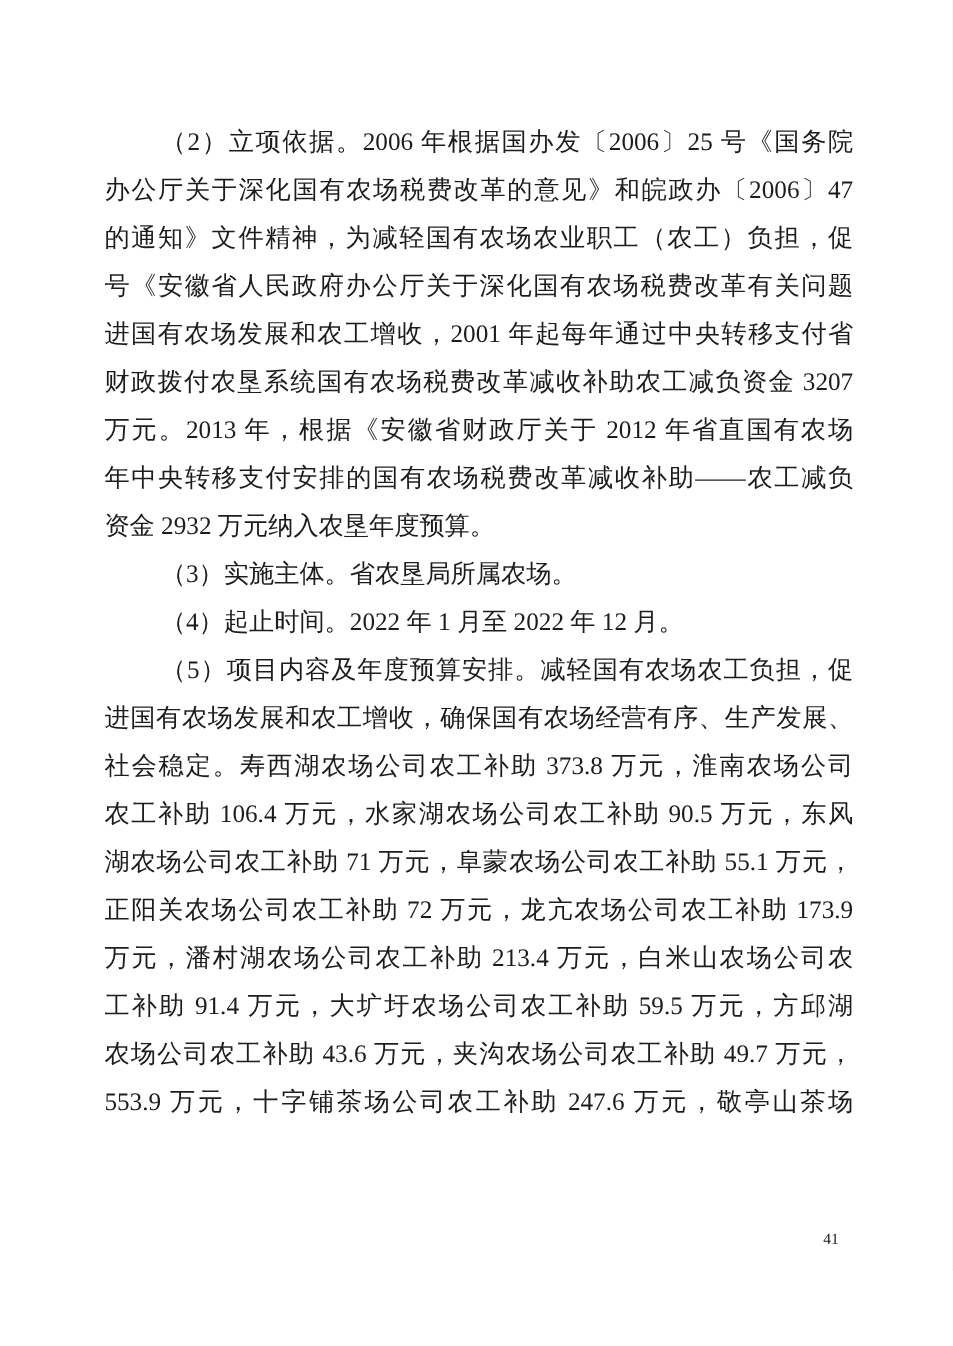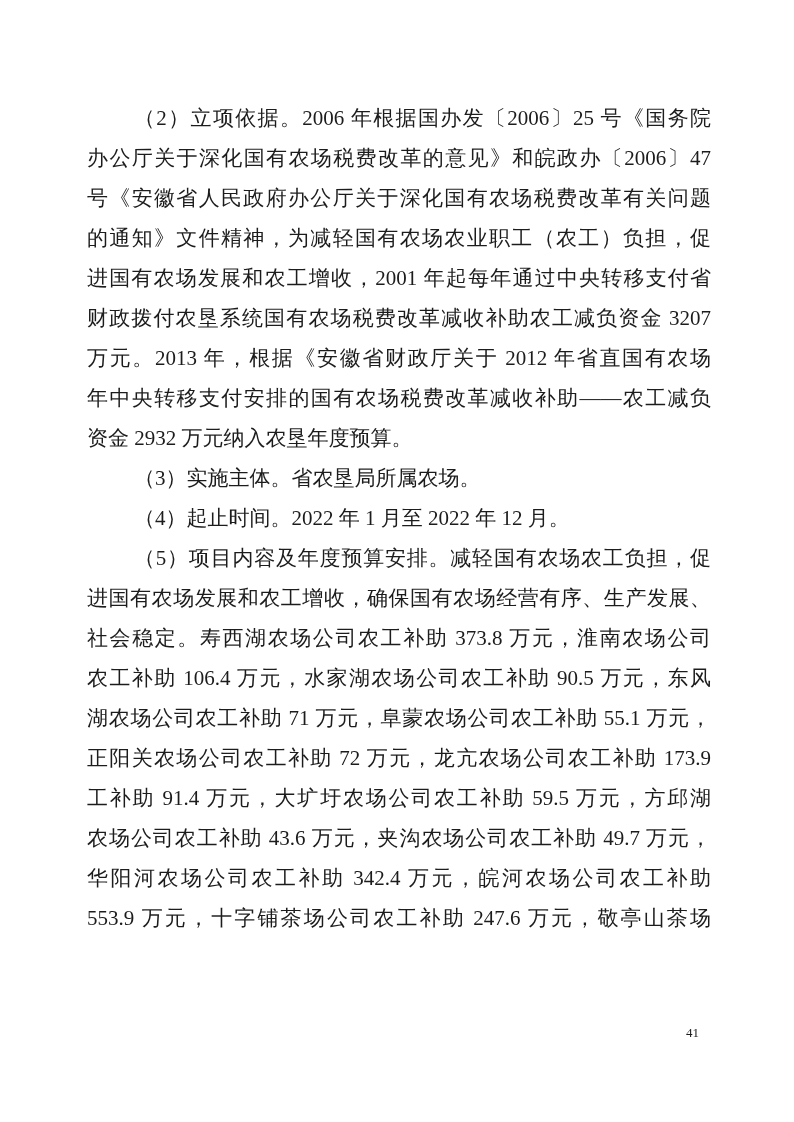--- a/index.html
+++ b/index.html
@@ -48,34 +48,34 @@
     color: #1c1c1c;
   }
 </style>
 </head>
 <body>
 
 <div class="page">
   <div class="text-block">
     <div class="line indent">（2）立项依据。2006 年根据国办发〔2006〕25 号《国务院</div>
     <div class="line">办公厅关于深化国有农场税费改革的意见》和皖政办〔2006〕47</div>
+    <div class="line">的通知》文件精神，为减轻国有农场农业职工（农工）负担，促</div>
     <div class="line">号《安徽省人民政府办公厅关于深化国有农场税费改革有关问题</div>
-    <div class="line">的通知》文件精神，为减轻国有农场农业职工（农工）负担，促</div>
     <div class="line">进国有农场发展和农工增收，2001 年起每年通过中央转移支付省</div>
     <div class="line">财政拨付农垦系统国有农场税费改革减收补助农工减负资金 3207</div>
     <div class="line">万元。2013 年，根据《安徽省财政厅关于 2012 年省直国有农场</div>
     <div class="line">年中央转移支付安排的国有农场税费改革减收补助——农工减负</div>
     <div class="line end">资金 2932 万元纳入农垦年度预算。</div>
     <div class="line indent end">（3）实施主体。省农垦局所属农场。</div>
     <div class="line indent end">（4）起止时间。2022 年 1 月至 2022 年 12 月。</div>
     <div class="line indent">（5）项目内容及年度预算安排。减轻国有农场农工负担，促</div>
     <div class="line">进国有农场发展和农工增收，确保国有农场经营有序、生产发展、</div>
     <div class="line">社会稳定。寿西湖农场公司农工补助 373.8 万元，淮南农场公司</div>
     <div class="line">农工补助 106.4 万元，水家湖农场公司农工补助 90.5 万元，东风</div>
     <div class="line">湖农场公司农工补助 71 万元，阜蒙农场公司农工补助 55.1 万元，</div>
     <div class="line">正阳关农场公司农工补助 72 万元，龙亢农场公司农工补助 173.9</div>
+    <div class="line">万元，潘村湖农场公司农工补助 213.4 万元，白米山农场公司农</div>
     <div class="line">工补助 91.4 万元，大圹圩农场公司农工补助 59.5 万元，方邱湖</div>
     <div class="line">农场公司农工补助 43.6 万元，夹沟农场公司农工补助 49.7 万元，</div>
-    <div class="line">华阳河农场公司农工补助 342.4 万元，皖河农场公司农工补助</div>
     <div class="line">553.9 万元，十字铺茶场公司农工补助 247.6 万元，敬亭山茶场</div>
   </div>
   <div class="page-number">41</div>
 </div>
 
 </body></html>

